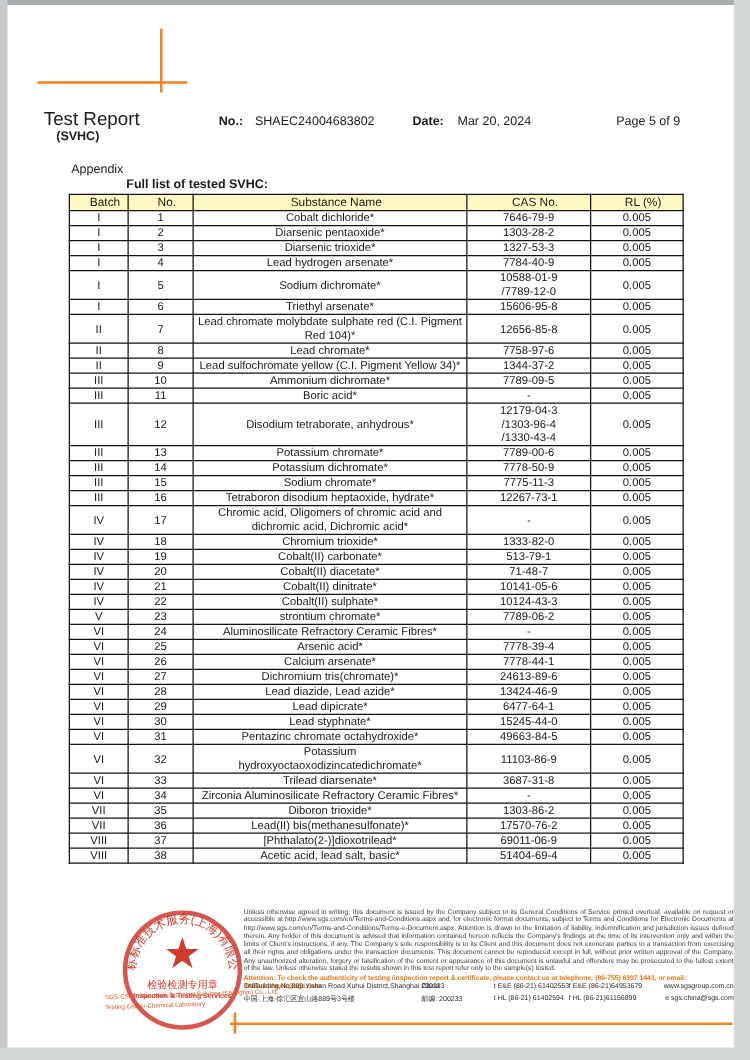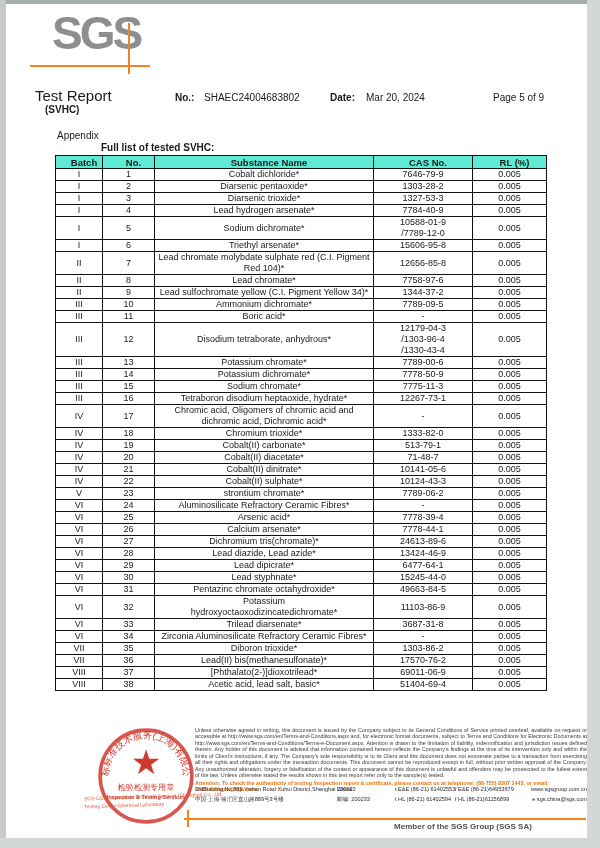--- a/index.html
+++ b/index.html
@@ -46,21 +46,21 @@
     border-collapse: collapse; table-layout: fixed;
     font-size: 9px; line-height: 11px;
   }
   table.svhc th, table.svhc td {
     border: 1px solid #111;
     text-align: center; vertical-align: middle;
     padding: 0px 2px;
     white-space: pre-line;
     overflow: hidden;
   }
-  table.svhc th { background: #5eead4; font-weight: bold; font-size: 9.5px; height: 13px; padding-left: 12px; }
+  table.svhc th { background: #fef9c3; font-weight: normal; font-size: 9.5px; height: 13px; padding-left: 12px; }
   .col-batch { width: 47px; } .col-no { width: 52px; } .col-name { width: 219px; }
   .col-cas { width: 99px; } .col-rl { width: 74px; }
 
   
   .footer-text { position: absolute; left: 195px; top: 727px; width: 392px; color: #3c3c3c; }
   .legal { font-size: 5.4px; line-height: 1.2; text-align: justify; }
   .attention { font-size: 5.4px; line-height: 1.2; color: #e87511; font-weight: bold; margin-top: 1px; }
 
   .addr { position: absolute; left: 195px; width: 392px; display: flex; font-size: 5.6px; color: #2c2c2c; white-space: nowrap; }
   .addr-row1 { top: 786px; }
@@ -81,21 +81,20 @@
 </style>
 </head>
 <body>
 
 <div class="page">
   <div class="edge edge-top"></div>
   <div class="edge edge-left"></div>
   <div class="edge edge-right"></div>
   <div class="edge edge-bottom"></div>
 
-  <div class="logo-text">SGS</div>
   <div class="logo-line-h"></div>
   <div class="logo-line-v"></div>
 
   <div class="rh-title">Test Report</div>
   <div class="rh-subtitle">(SVHC)</div>
   <div class="rh-no-label">No.:</div>
   <div class="rh-no-value">SHAEC24004683802</div>
   <div class="rh-date-label">Date:</div>
   <div class="rh-date-value">Mar 20, 2024</div>
   <div class="rh-page">Page 5 of 9</div>
@@ -466,14 +465,13 @@
   <div class="addr addr-row2">
     <span class="a1">中国·上海·徐汇区宜山路889号3号楼</span>
     <span class="a2">邮编: 200233</span>
     <span class="a3">t HL (86-21) 61402594</span>
     <span class="a4">f HL (86-21)61156899</span>
     <span class="a5">e sgs.china@sgs.com</span>
   </div>
 
   <div class="footer-rule-h"></div>
   <div class="footer-rule-v"></div>
-  <div class="member">Member of the SGS Group (SGS SA)</div>
 </div>
 
 </body></html>

